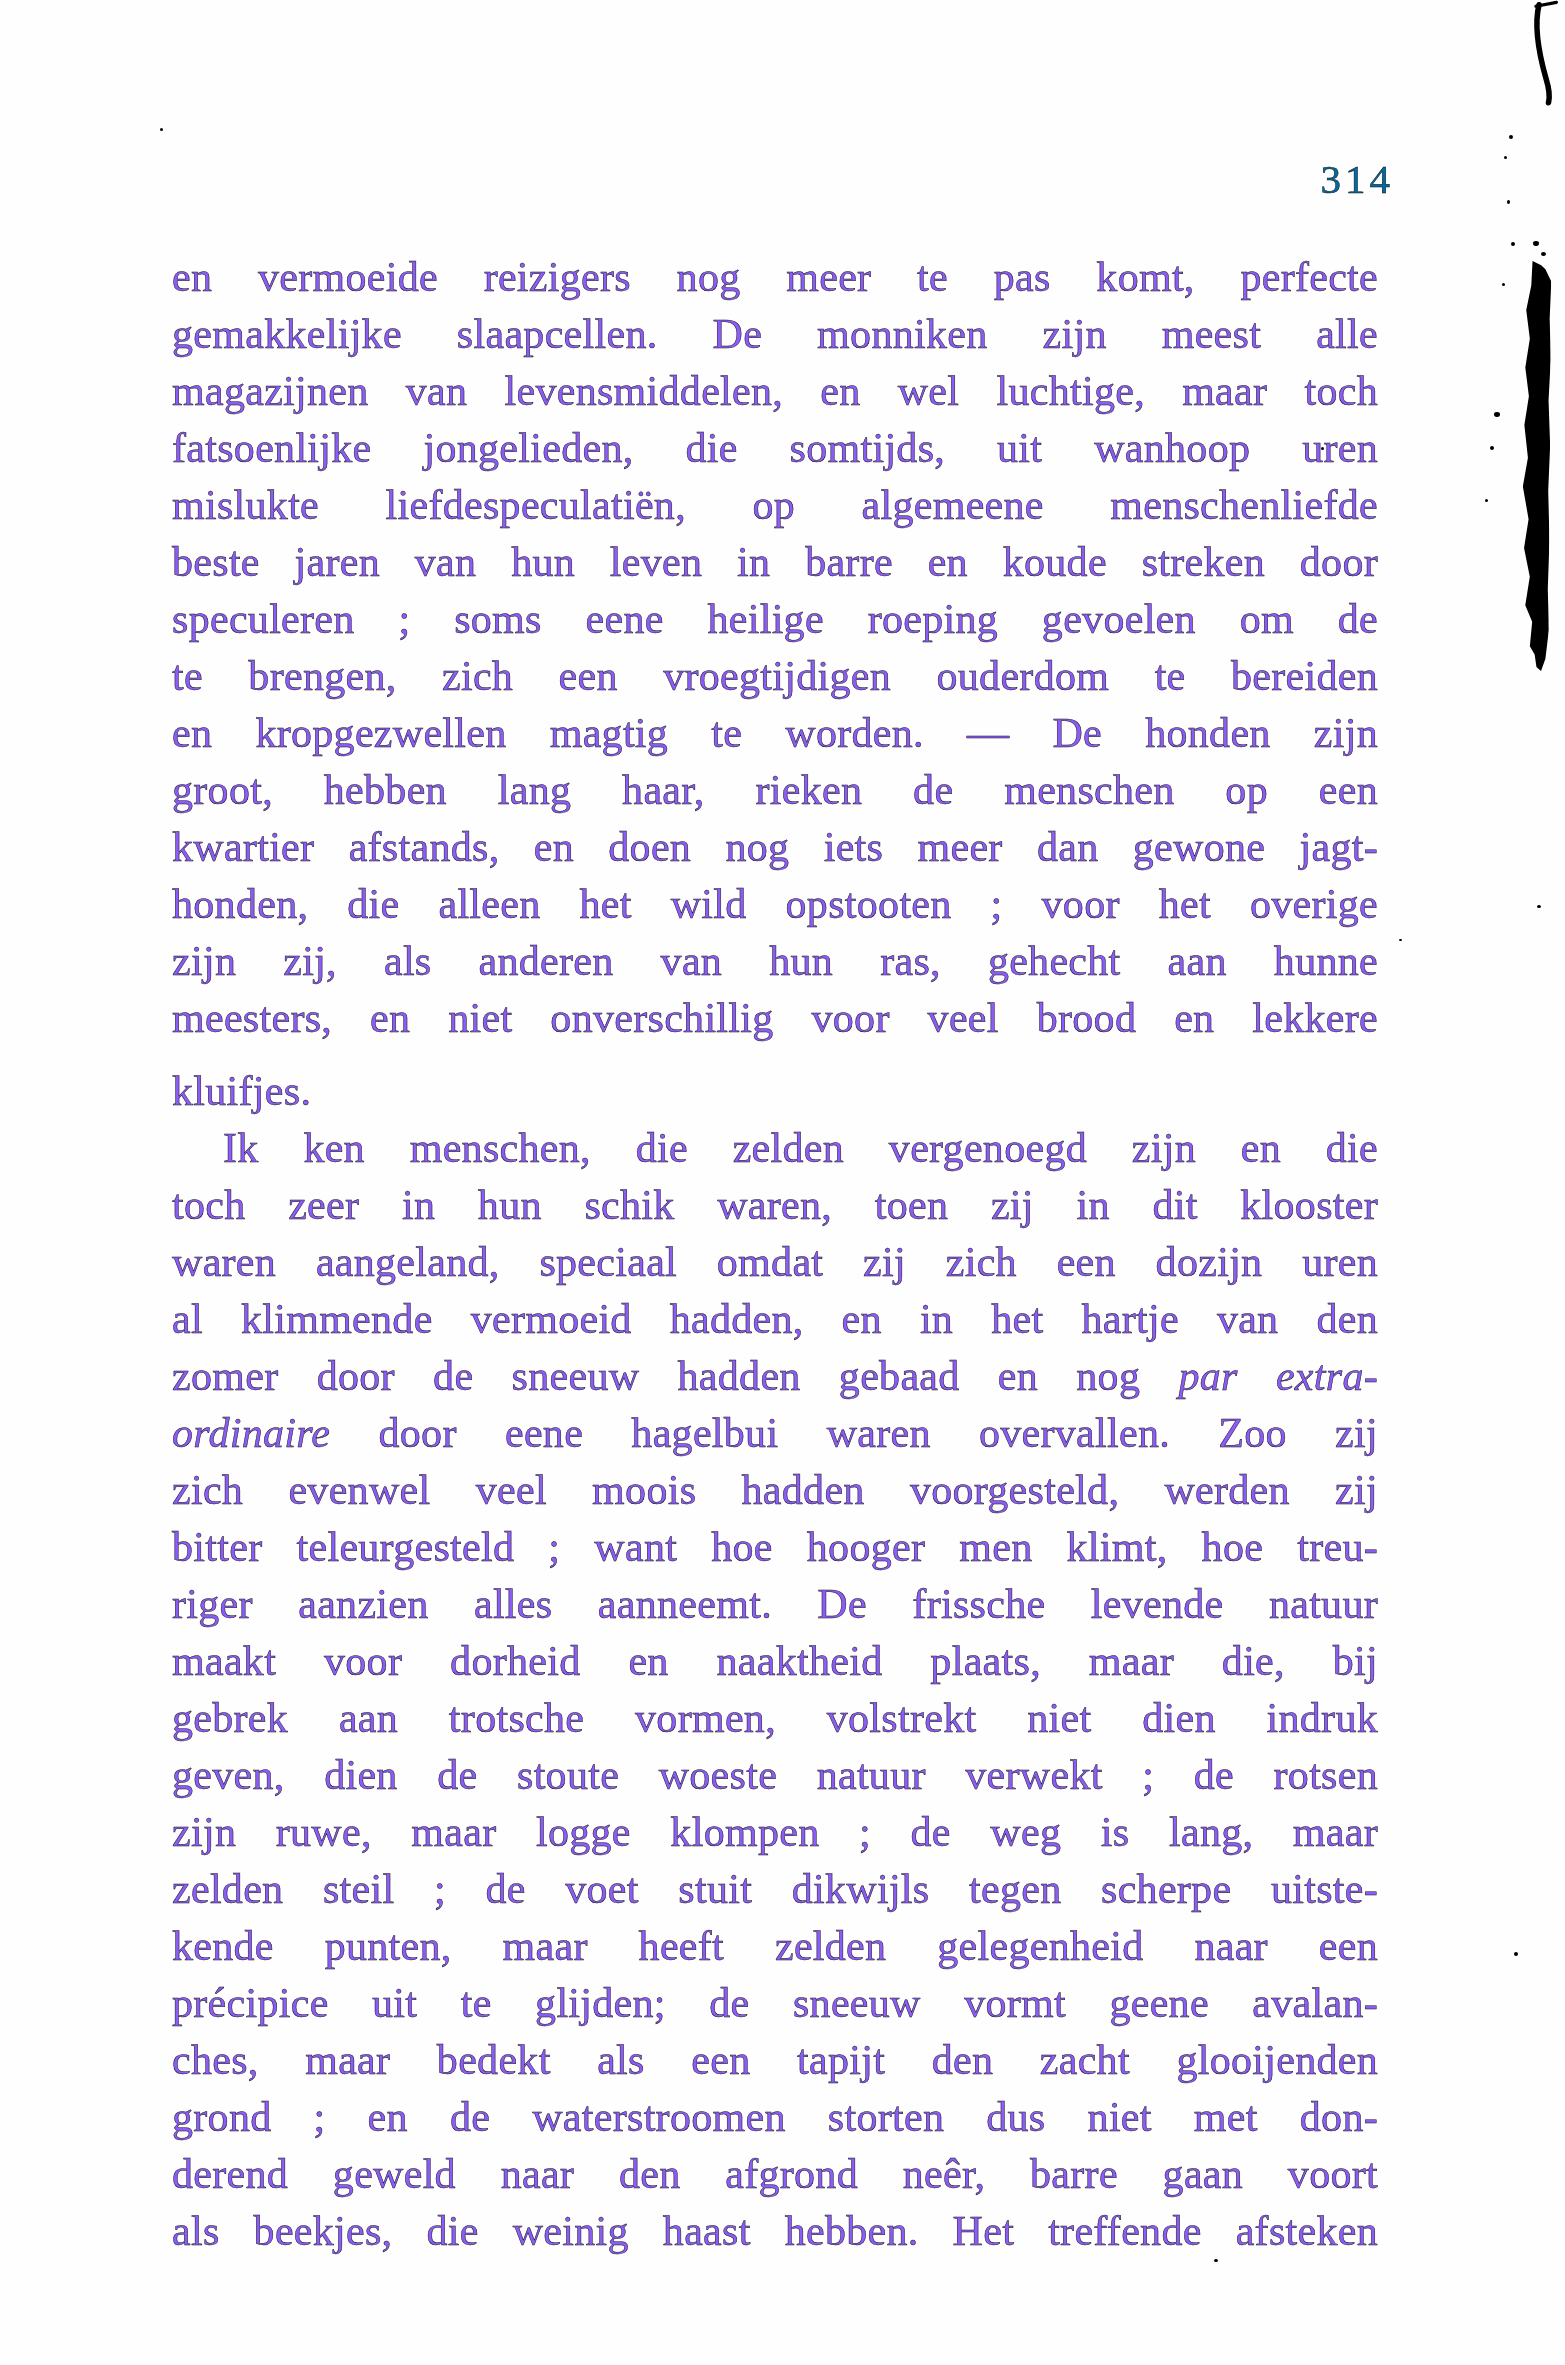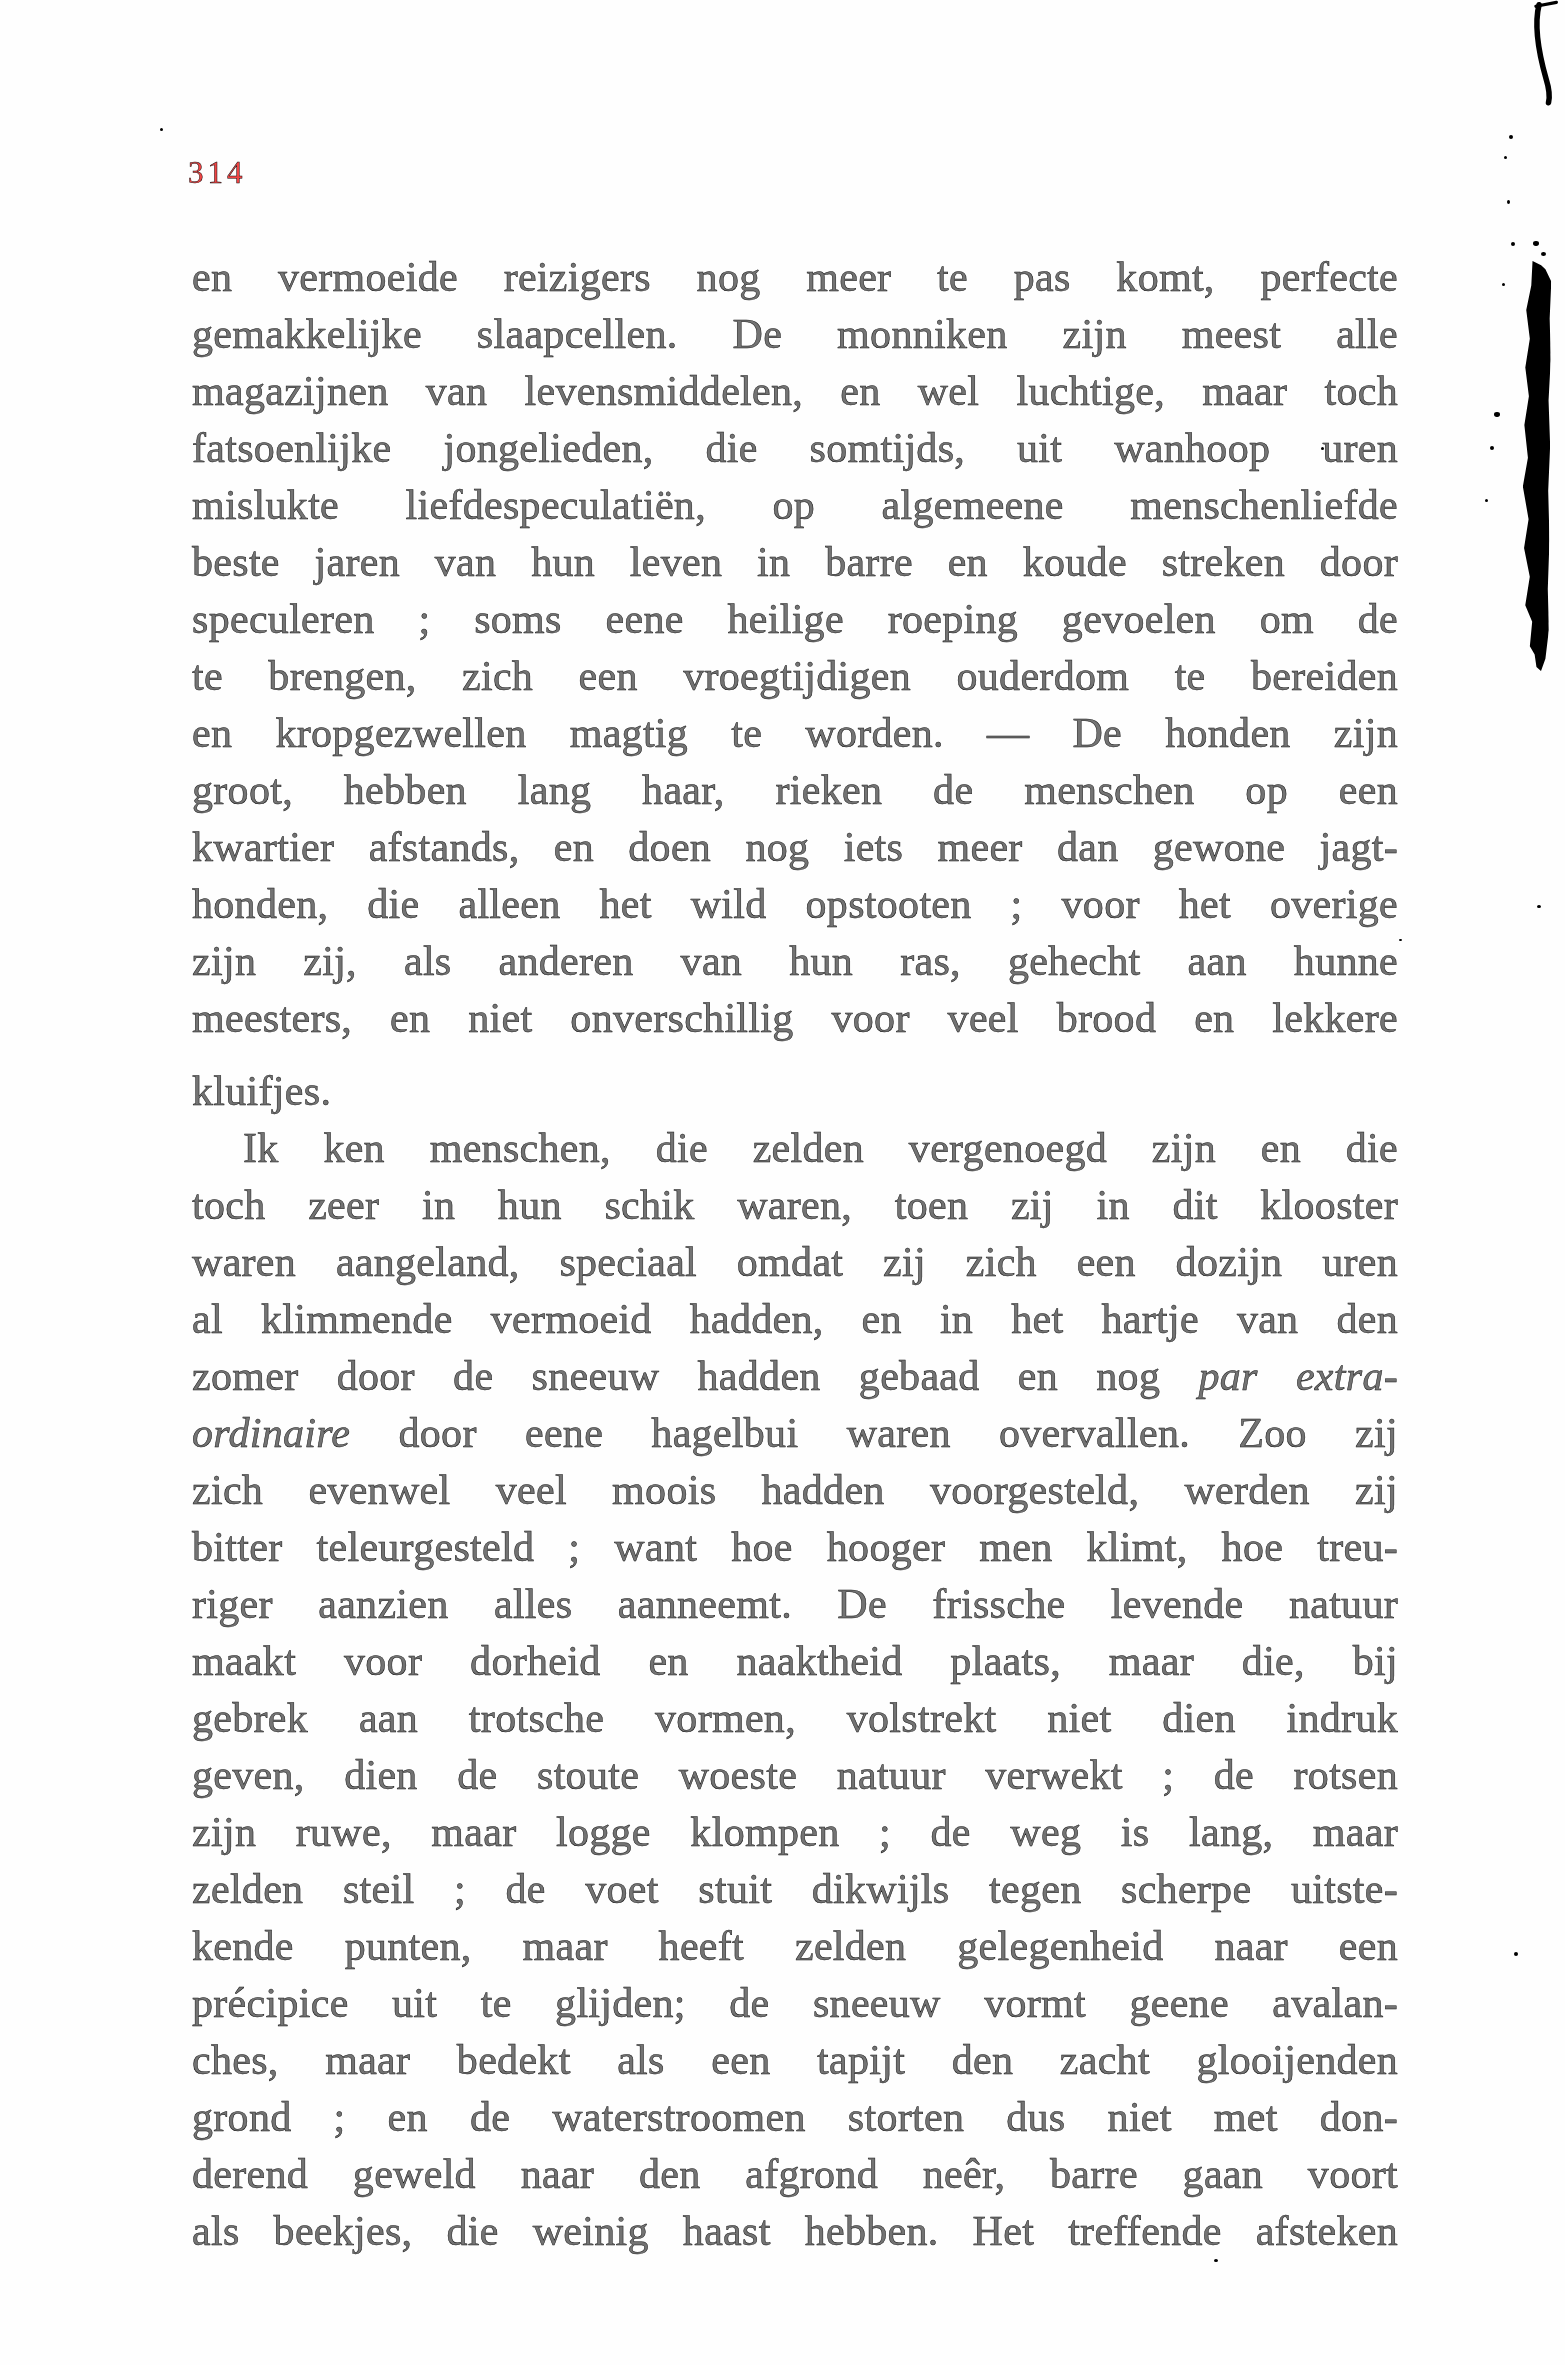--- a/index.html
+++ b/index.html
@@ -10,35 +10,35 @@
     background:#fefefe;
     overflow:hidden;
     font-family:"Liberation Serif","DejaVu Serif",serif;
     color:#141414;
   }
   .page-number{
     position:absolute;
     top:155px;
     left:188px;
     width:1206px;
-    text-align:left;
-    font-size:31px;
+    text-align:right;
+    font-size:41px;
     letter-spacing:4px;
-    color:#ef4444;
+    color:#0369a1;
     -webkit-text-stroke:0.5px #121212;
   }
   .text-block{
     position:absolute;
     top:249px;
-    left:192px;
+    left:172px;
     width:1206px;
     font-size:42px;
     line-height:57px;
     letter-spacing:0.3px;
-    color:#737373;
+    color:#8b5cf6;
     -webkit-text-stroke:0.5px #121212;
   }
   .line{
     text-align:justify;
     text-align-last:justify;
     height:57px;
     overflow:visible;
     white-space:normal;
   }
   .line.no-just{text-align-last:left;margin-top:16px;}

